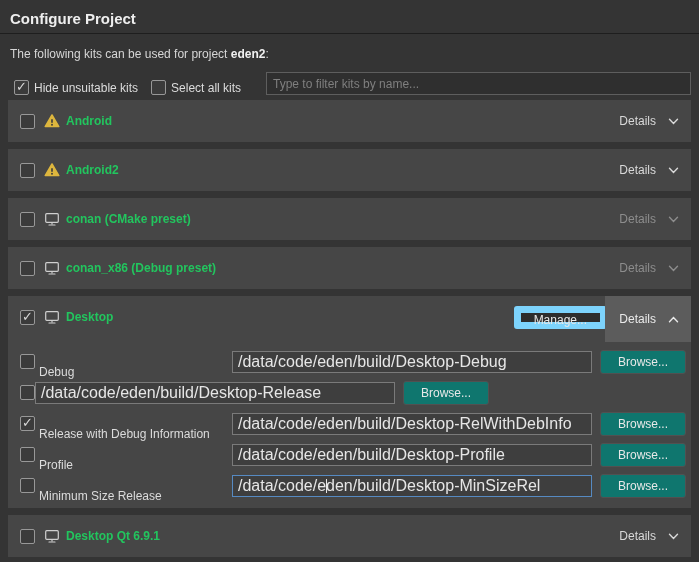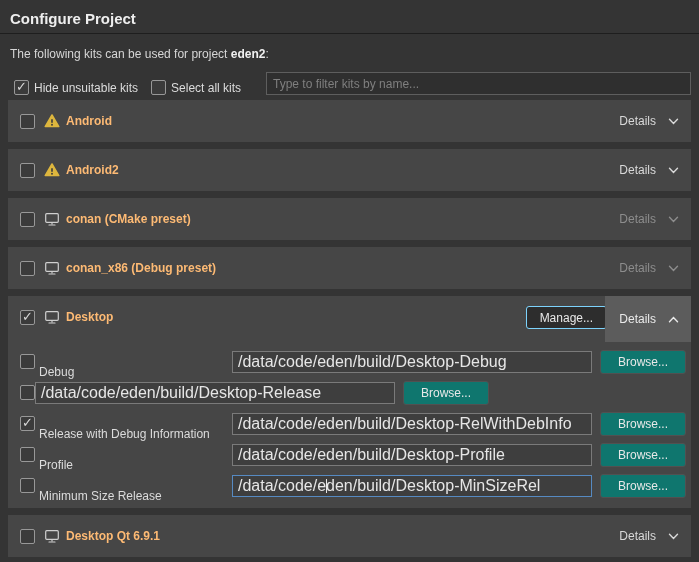--- a/index.html
+++ b/index.html
@@ -68,27 +68,27 @@
   }
   .kit { position:relative; background:#464646; }
   .kit-header {
     height:42px;
     display:flex; align-items:center;
     padding-left:12px;
     position:relative;
   }
   .kit-icon { margin-left:9px; width:16px; height:16px; display:inline-flex; }
   .kit-icon svg { width:16px; height:16px; }
-  .kit-name { margin-left:6px; font-weight:bold; color:#fdba74; }
+  .kit-name { margin-left:6px; font-weight:bold; color:#22c55e; }
 
   .manage-btn {
     position:absolute; right:84px; top:10px;
     height:23px; padding:0 13px;
     background:#2d2d2d;
-    border:1px solid #7dd3fc;
+    border:7px solid #7dd3fc;
     border-radius:3px;
     color:#e8e8e8;
     font-family:inherit; font-size:12px;
     cursor:default;
   }
 
   .details-toggle {
     position:absolute; right:0; top:0;
     height:42px;
     display:flex; align-items:center;

